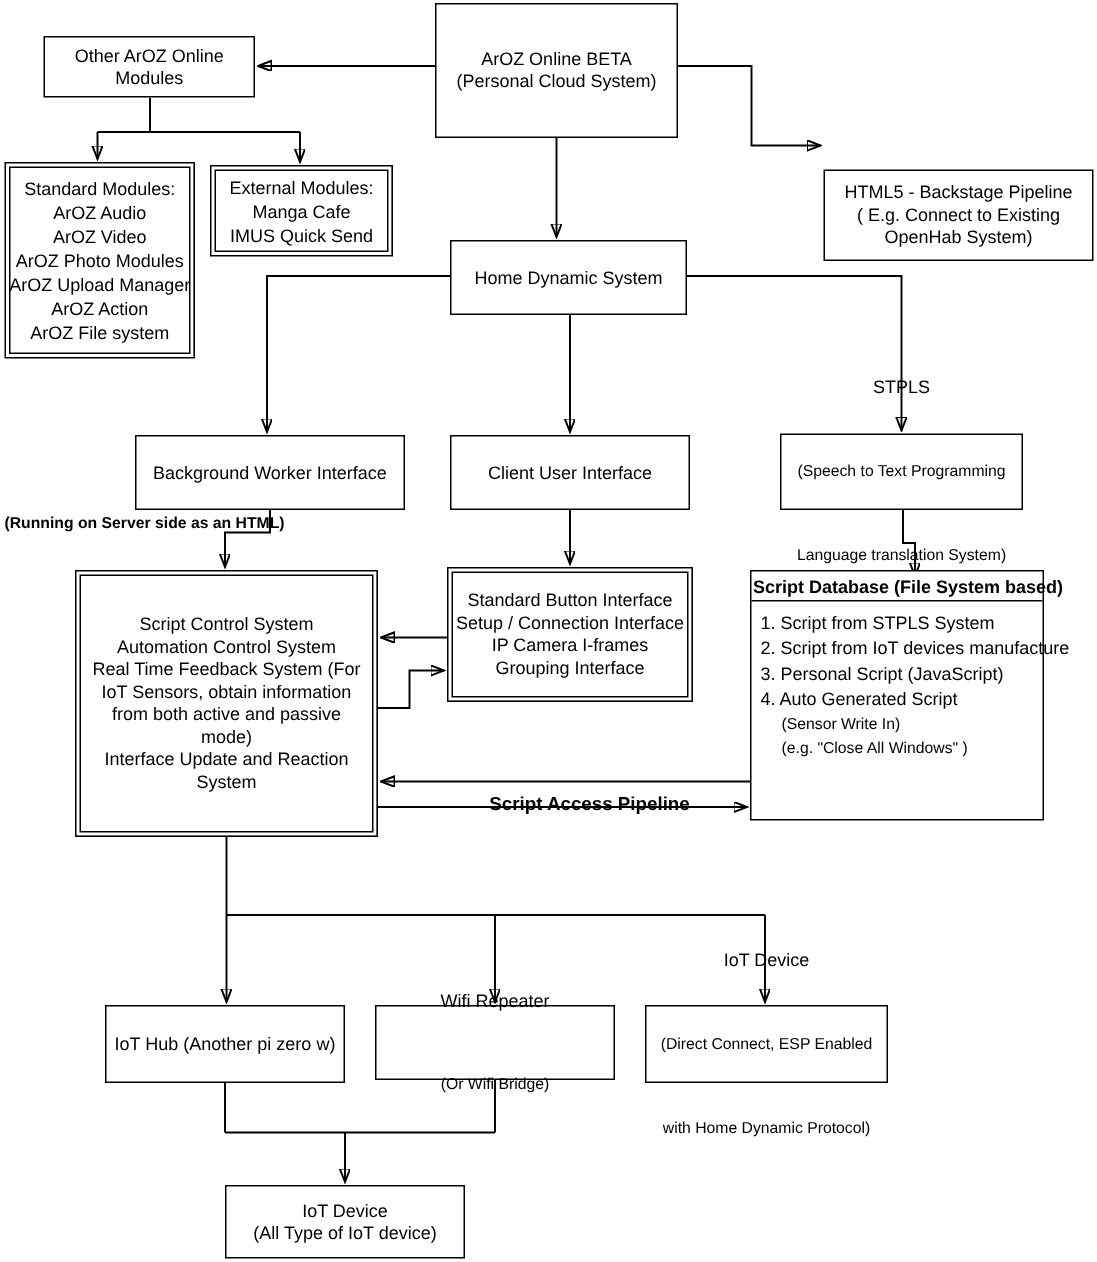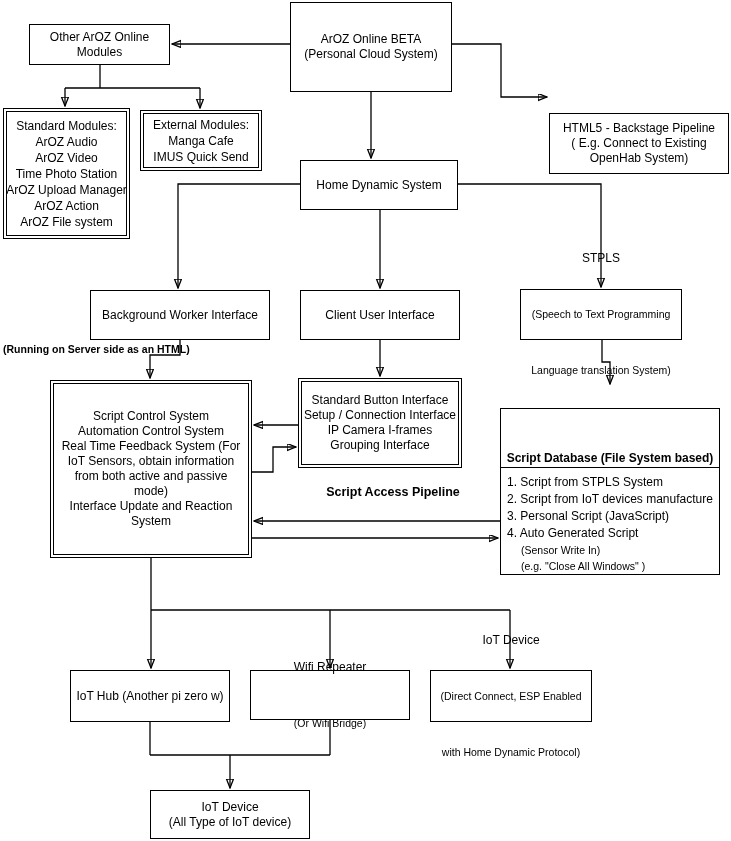--- a/index.html
+++ b/index.html
@@ -34,21 +34,21 @@
     font-size: 12px; line-height: 14px;
     padding: 3px 1px 2px 1px;
     border-bottom: 1px solid #000000;
     white-space: nowrap;
   }
   .db-list { padding: 6px 2px 0 6px; }
   .db-item { font-size: 12px; line-height: 17px; white-space: nowrap; }
   .db-item.sub { font-size: 10.5px; line-height: 16px; padding-left: 14px; }
   .float-label { position: absolute; font-weight: bold; white-space: nowrap; }
   #running-note { left: 3px; top: 343px; font-size: 10.5px; }
-  #sap-label { left: 320px; top: 485px; width: 146px; text-align: center; font-size: 12.5px; }
+  #sap-label { left: 320px; top: 529px; width: 146px; text-align: center; font-size: 12.5px; }
 </style>
 </head>
 <body>
 
 <div class="canvas">
 
   <svg class="wires" viewBox="0 0 731 841">
     <defs>
       <marker id="arr" markerWidth="10" markerHeight="10" refX="9" refY="3.5" orient="auto" markerUnits="userSpaceOnUse">
         <path d="M0,0 L9,3.5 L0,7 Z" fill="#000000" stroke="none"></path>
@@ -88,21 +88,21 @@
 
   <div class="box" style="left:29px; top:24px; width:141px; height:41px;">
     <span>Other ArOZ Online</span>
     <span>Modules</span>
   </div>
 
   <div class="box dbl lh16" style="left:3px; top:108px; width:127px; height:131px;">
     <span>Standard Modules:</span>
     <span>ArOZ Audio</span>
     <span>ArOZ Video</span>
-    <span>Time Photo Station</span>
+    <span>ArOZ Photo Modules</span>
     <span>ArOZ Upload Manager</span>
     <span>ArOZ Action</span>
     <span>ArOZ File system</span>
   </div>
 
   <div class="box dbl lh16" style="left:140px; top:110px; width:122px; height:61px;">
     <span>External Modules:</span>
     <span>Manga Cafe</span>
     <span>IMUS Quick Send</span>
   </div>
@@ -142,21 +142,21 @@
     <span>System</span>
   </div>
 
   <div class="box dbl" style="left:298px; top:378px; width:164px; height:90px;">
     <span>Standard Button Interface</span>
     <span>Setup / Connection Interface</span>
     <span>IP Camera I-frames</span>
     <span>Grouping Interface</span>
   </div>
 
-  <div class="box db" style="left:500px; top:408px; width:220px; height:167px;justify-content:flex-end;">
+  <div class="box db" style="left:500px; top:380px; width:196px; height:167px;">
     <div class="db-title">Script Database (File System based)</div>
     <div class="db-list">
       <div class="db-item">1. Script from STPLS System</div>
       <div class="db-item">2. Script from IoT devices manufacture</div>
       <div class="db-item">3. Personal Script (JavaScript)</div>
       <div class="db-item">4. Auto Generated Script</div>
       <div class="db-item sub">(Sensor Write In)</div>
       <div class="db-item sub">(e.g. "Close All Windows" )</div>
     </div>
   </div>

